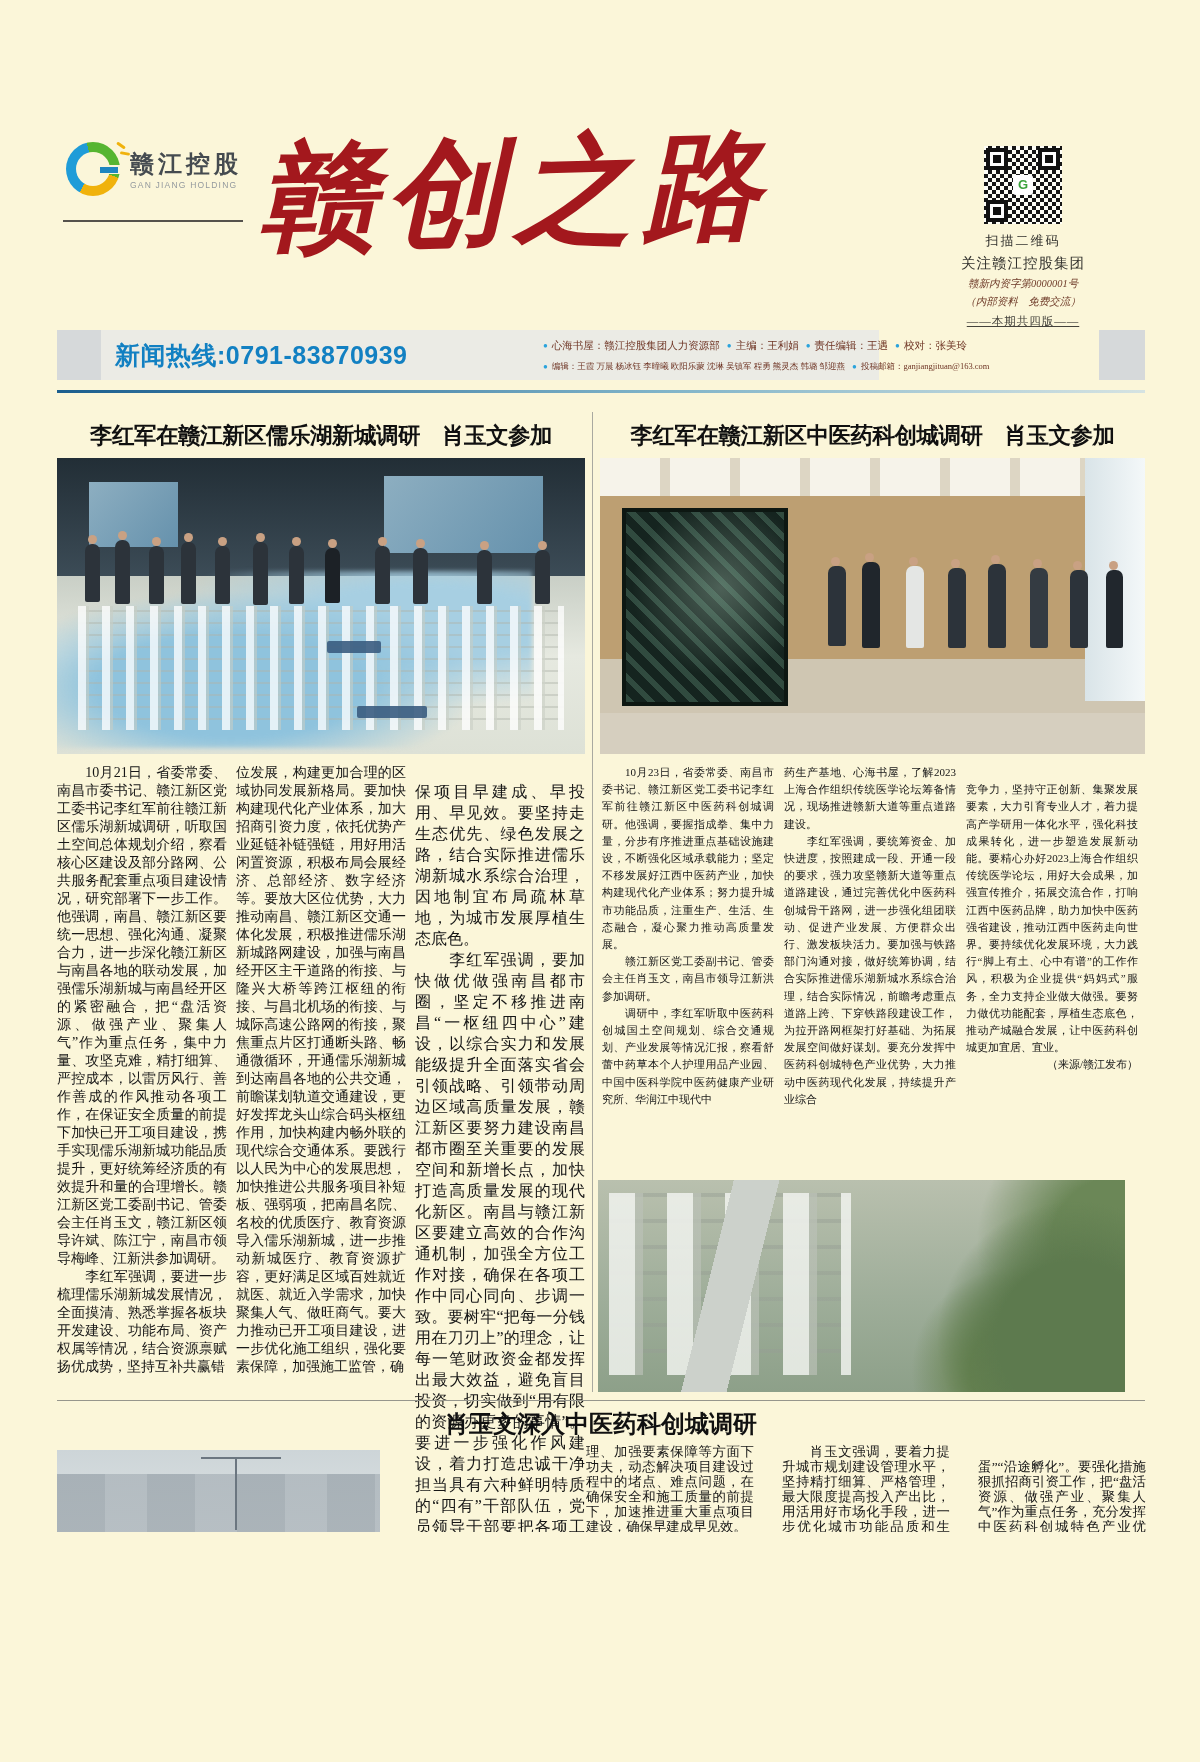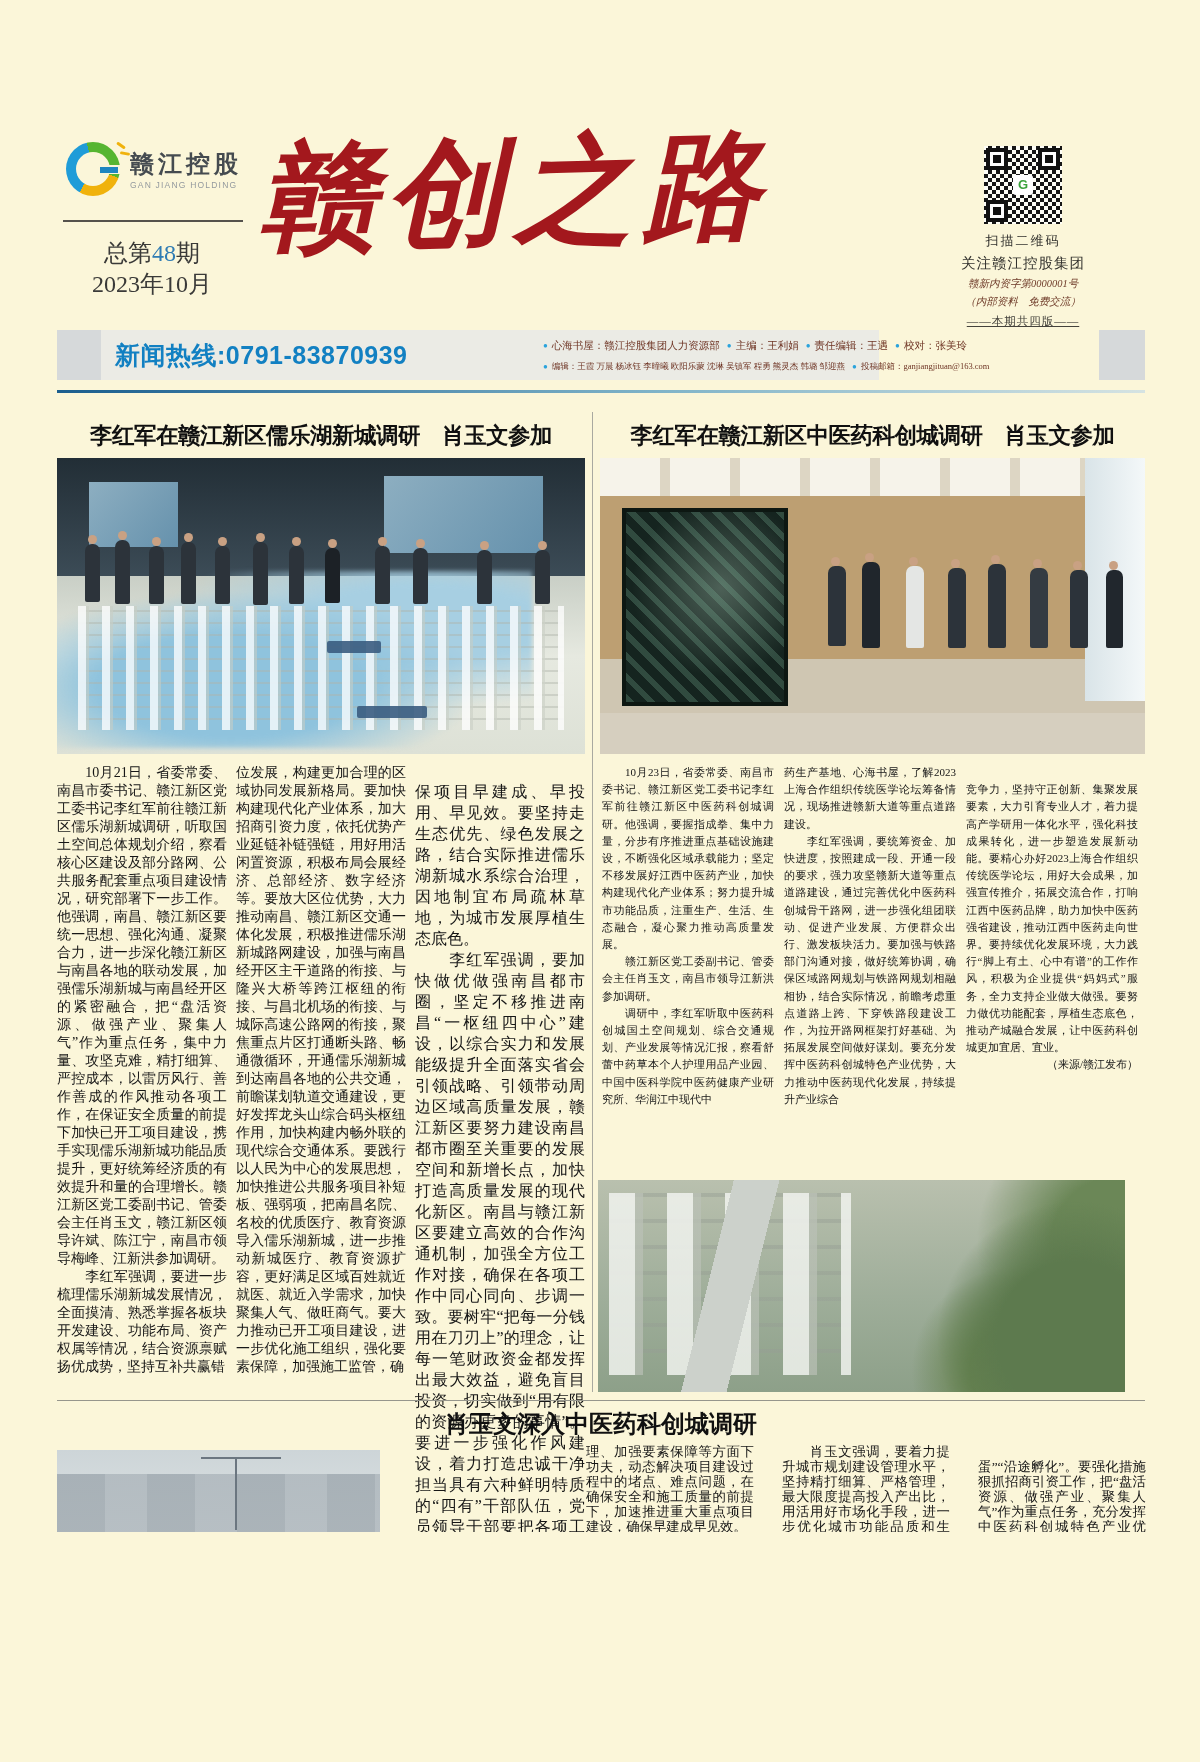--- a/index.html
+++ b/index.html
@@ -140,24 +140,20 @@
       <span class="gcut"></span>
       <span class="gbar"></span>
     <span class="ray" style="right:-6px;top:2px;transform:rotate(35deg);"></span>
     <span class="ray" style="right:-10px;top:10px;transform:rotate(10deg);"></span>
   </div>
   <div class="logo-text">
     <div class="logo-cn">赣江控股</div>
     <div class="logo-en">GAN JIANG HOLDING</div>
   </div>
   <div class="logo-rule"></div>
-  <div class="issue">
-    <div><span>总第</span><span class="no">48</span><span>期</span></div>
-    <div>2023年10月</div>
-  </div>
 
   <h1 class="paper-title">赣创之路</h1>
 
   <div class="qr-box">
     <div class="qr">
       <span class="qr-corner" style="left:2px;top:2px;">
           <i></i>
         </span>
       <span class="qr-corner" style="right:2px;top:2px;">
           <i></i>
@@ -249,21 +245,21 @@
   <div class="col" style="left:415px;top:764px;width:170px;">
     <span>保项目早建成、早投用、早见效。要坚持走生态优先、绿色发展之路，结合实际推进儒乐湖新城水系综合治理，因地制宜布局疏林草地，为城市发展厚植生态底色。
 　　李红军强调，要加快做优做强南昌都市圈，坚定不移推进南昌“一枢纽四中心”建设，以综合实力和发展能级提升全面落实省会引领战略、引领带动周边区域高质量发展，赣江新区要努力建设南昌都市圈至关重要的发展空间和新增长点，加快打造高质量发展的现代化新区。南昌与赣江新区要建立高效的合作沟通机制，加强全方位工作对接，确保在各项工作中同心同向、步调一致。要树牢“把每一分钱用在刀刃上”的理念，让每一笔财政资金都发挥出最大效益，避免盲目投资，切实做到“用有限的资源办更多的事情”。要进一步强化作风建设，着力打造忠诚干净担当具有六种鲜明特质的“四有”干部队伍，党员领导干部要把各项工作做扎实，对本行业本领域的情况熟稔于心，努力成为行家里手，真抓实干促发展。</span>
     <div class="source">（来源/赣江发布）</div>
   </div>
 
   <div class="col a2c" style="left:602px;height:416px;overflow:hidden;">　　10月23日，省委常委、南昌市委书记、赣江新区党工委书记李红军前往赣江新区中医药科创城调研。他强调，要握指成拳、集中力量，分步有序推进重点基础设施建设，不断强化区域承载能力；坚定不移发展好江西中医药产业，加快构建现代化产业体系；努力提升城市功能品质，注重生产、生活、生态融合，凝心聚力推动高质量发展。
 　　赣江新区党工委副书记、管委会主任肖玉文，南昌市领导江新洪参加调研。
 　　调研中，李红军听取中医药科创城国土空间规划、综合交通规划、产业发展等情况汇报，察看舒蕾中药草本个人护理用品产业园、中国中医科学院中医药健康产业研究所、华润江中现代中</div>
   <div class="col a2c" style="left:784px;height:416px;overflow:hidden;">药生产基地、心海书屋，了解2023上海合作组织传统医学论坛筹备情况，现场推进赣新大道等重点道路建设。
-　　李红军强调，要统筹资金、加快进度，按照建成一段、开通一段的要求，强力攻坚赣新大道等重点道路建设，通过完善优化中医药科创城骨干路网，进一步强化组团联动、促进产业发展、方便群众出行、激发板块活力。要加强与铁路部门沟通对接，做好统筹协调，确保区域路网规划与铁路网规划相融相协，结合实际情况，前瞻考虑重点道路上跨、下穿铁路段建设工作，为拉开路网框架打好基础、为拓展发展空间做好谋划。要充分发挥中医药科创城特色产业优势，大力推动中医药现代化发展，持续提升产业综合</div>
+　　李红军强调，要统筹资金、加快进度，按照建成一段、开通一段的要求，强力攻坚赣新大道等重点道路建设，通过完善优化中医药科创城骨干路网，进一步强化组团联动、促进产业发展、方便群众出行、激发板块活力。要加强与铁路部门沟通对接，做好统筹协调，结合实际推进儒乐湖新城水系综合治理，结合实际情况，前瞻考虑重点道路上跨、下穿铁路段建设工作，为拉开路网框架打好基础、为拓展发展空间做好谋划。要充分发挥中医药科创城特色产业优势，大力推动中医药现代化发展，持续提升产业综合</div>
   <div class="col a2c" style="left:966px;">
     <span>竞争力，坚持守正创新、集聚发展要素，大力引育专业人才，着力提高产学研用一体化水平，强化科技成果转化，进一步塑造发展新动能。要精心办好2023上海合作组织传统医学论坛，用好大会成果，加强宣传推介，拓展交流合作，打响江西中医药品牌，助力加快中医药强省建设，推动江西中医药走向世界。要持续优化发展环境，大力践行“脚上有土、心中有谱”的工作作风，积极为企业提供“妈妈式”服务，全力支持企业做大做强。要努力做优功能配套，厚植生态底色，推动产城融合发展，让中医药科创城更加宜居、宜业。</span>
     <div class="source">（来源/赣江发布）</div>
   </div>
 
   <div class="ph p3" style="left:598px;top:1180px;width:527px;height:212px;">
     <div class="p3-bld"></div>
     <div class="p3-road"></div>
     <div class="p3-green"></div>
   </div>

